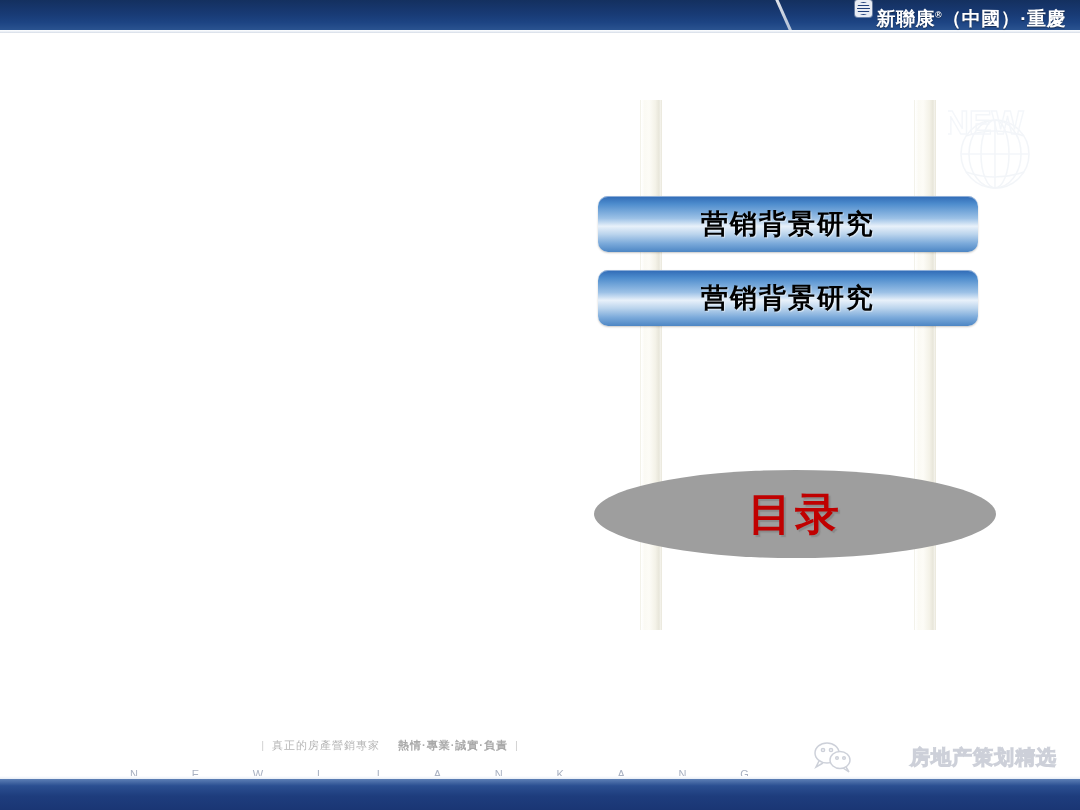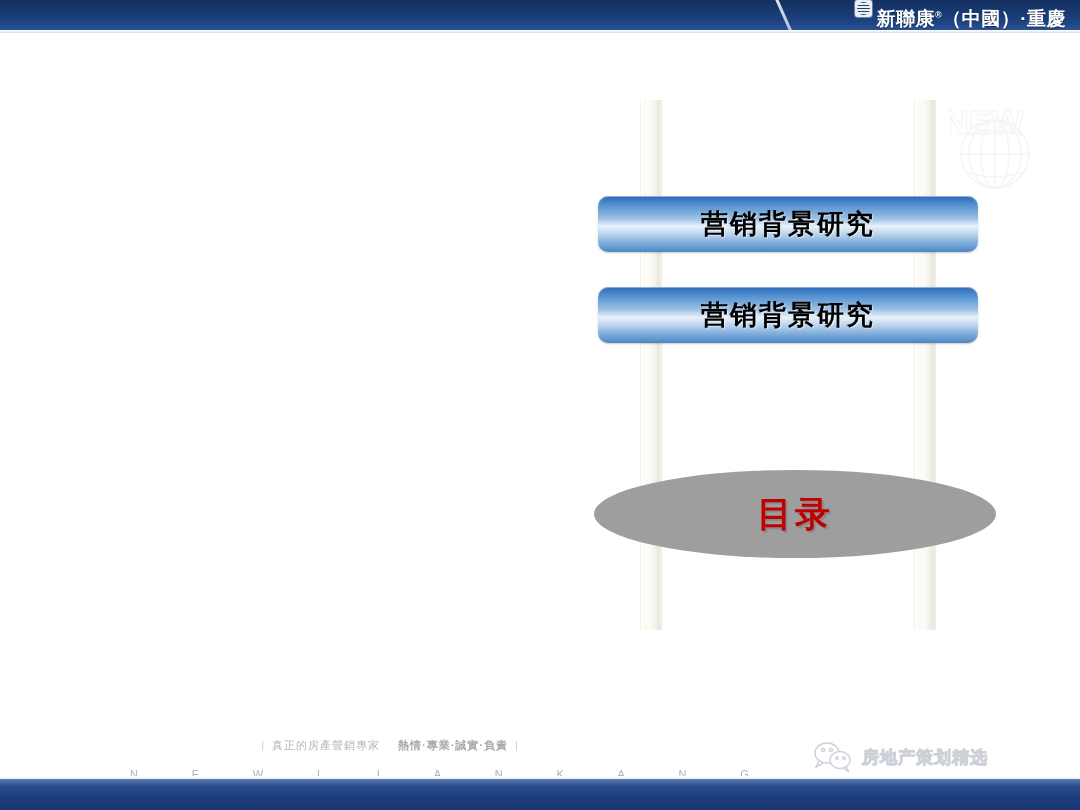--- a/index.html
+++ b/index.html
@@ -132,38 +132,38 @@
   .toc-label {
     position: absolute;
     left: 594px;
     top: 470px;
     width: 402px;
     height: 88px;
     display: flex;
     align-items: center;
     justify-content: center;
     color: #c00000;
-    font-size: 35px;
+    font-size: 44px;
     font-weight: bold;
     letter-spacing: 3px;
     text-shadow: 2px 2px 1px rgba(120,120,120,0.55);
   }
 
   
   .menu {
     position: absolute;
     left: 598px;
     top: 196px;
     width: 380px;
   }
   .menu-item {
     position: relative;
     width: 380px;
     height: 56px;
-    margin-bottom: 35px;
+    margin-bottom: 18px;
     border-radius: 10px;
     background: linear-gradient(180deg,
         #2f69b5 0%,
         #4d8ccd 14%,
         #9cc1e6 40%,
         #e8f1fa 54%,
         #bcd5ed 68%,
         #7aa9da 85%,
         #4d86c4 100%);
     box-shadow: 0 1px 2px rgba(0,0,0,0.22), inset 0 1px 0 rgba(255,255,255,0.45);
@@ -237,27 +237,28 @@
     position: absolute;
     left: 812px;
     top: 740px;
     display: flex;
     align-items: center;
     gap: 8px;
     opacity: 0.92;
     pointer-events: none;
   }
   .wechat-wm-text {
-    font-size: 17px;
+    font-size: 20px;
     font-weight: bold;
     color: transparent;
     -webkit-text-stroke: 1px #c9cdd6;
     letter-spacing: 1px;
     white-space: nowrap;
     text-shadow: 0 1px 0 rgba(255,255,255,0.9);
+    margin-left: 48px;
   }
 </style>
 </head>
 <body>
 
 <div class="slide">
 
   <div class="header-band">
     <div class="header-slash"></div>
   </div>

